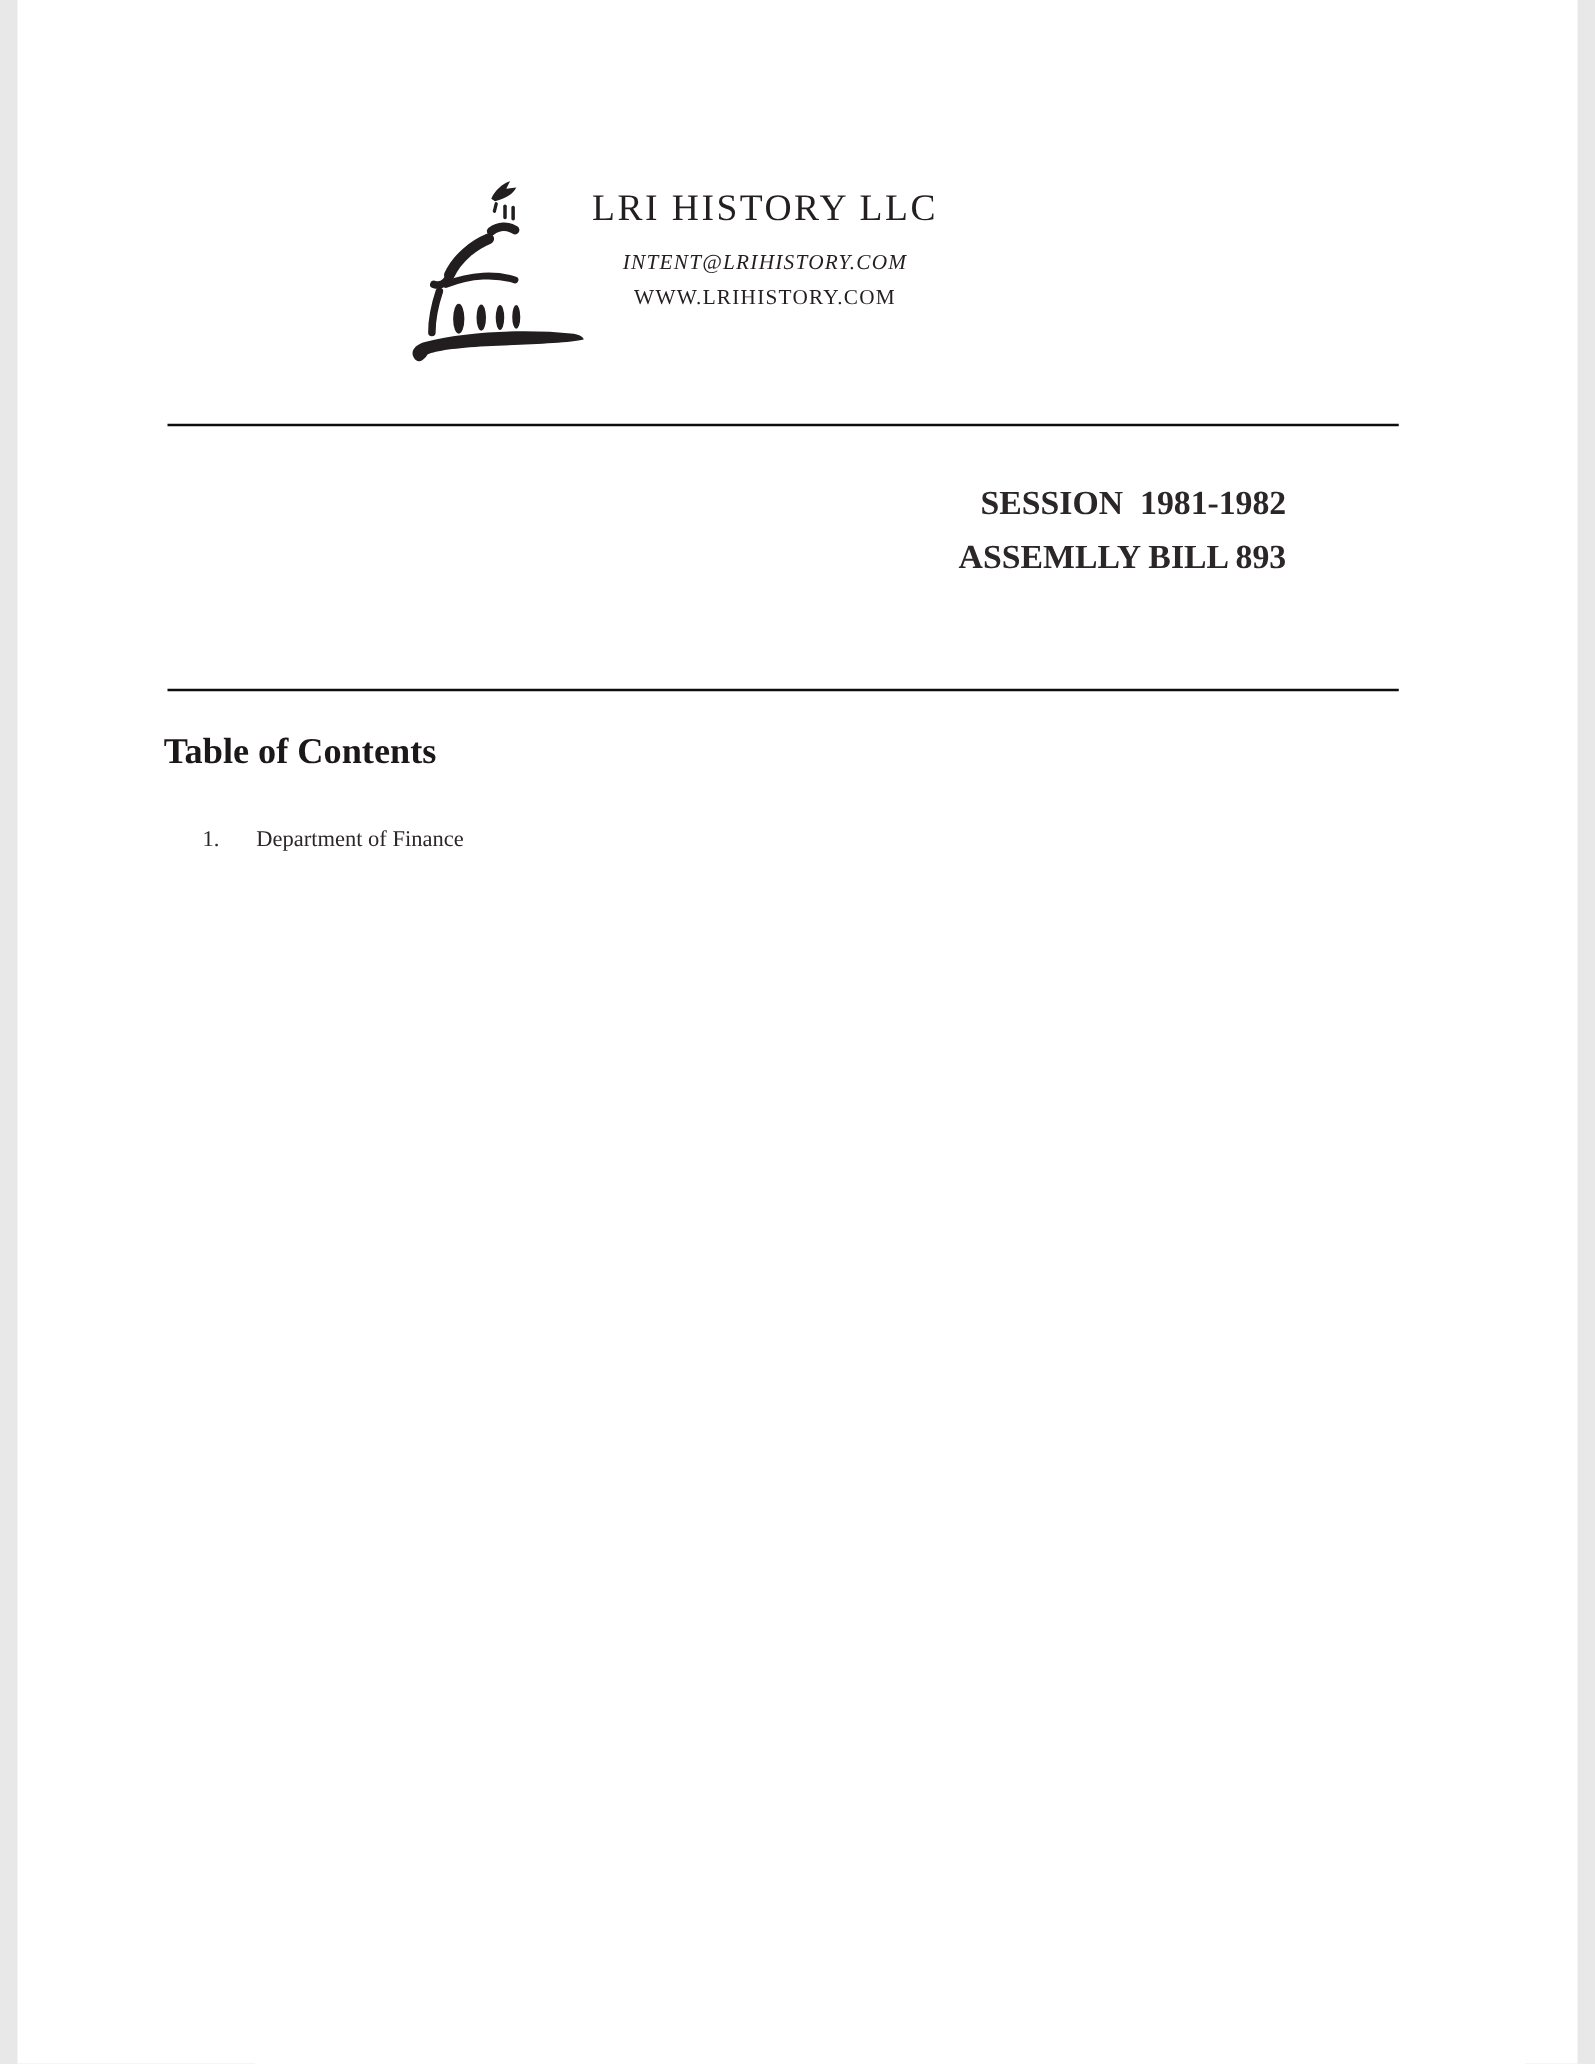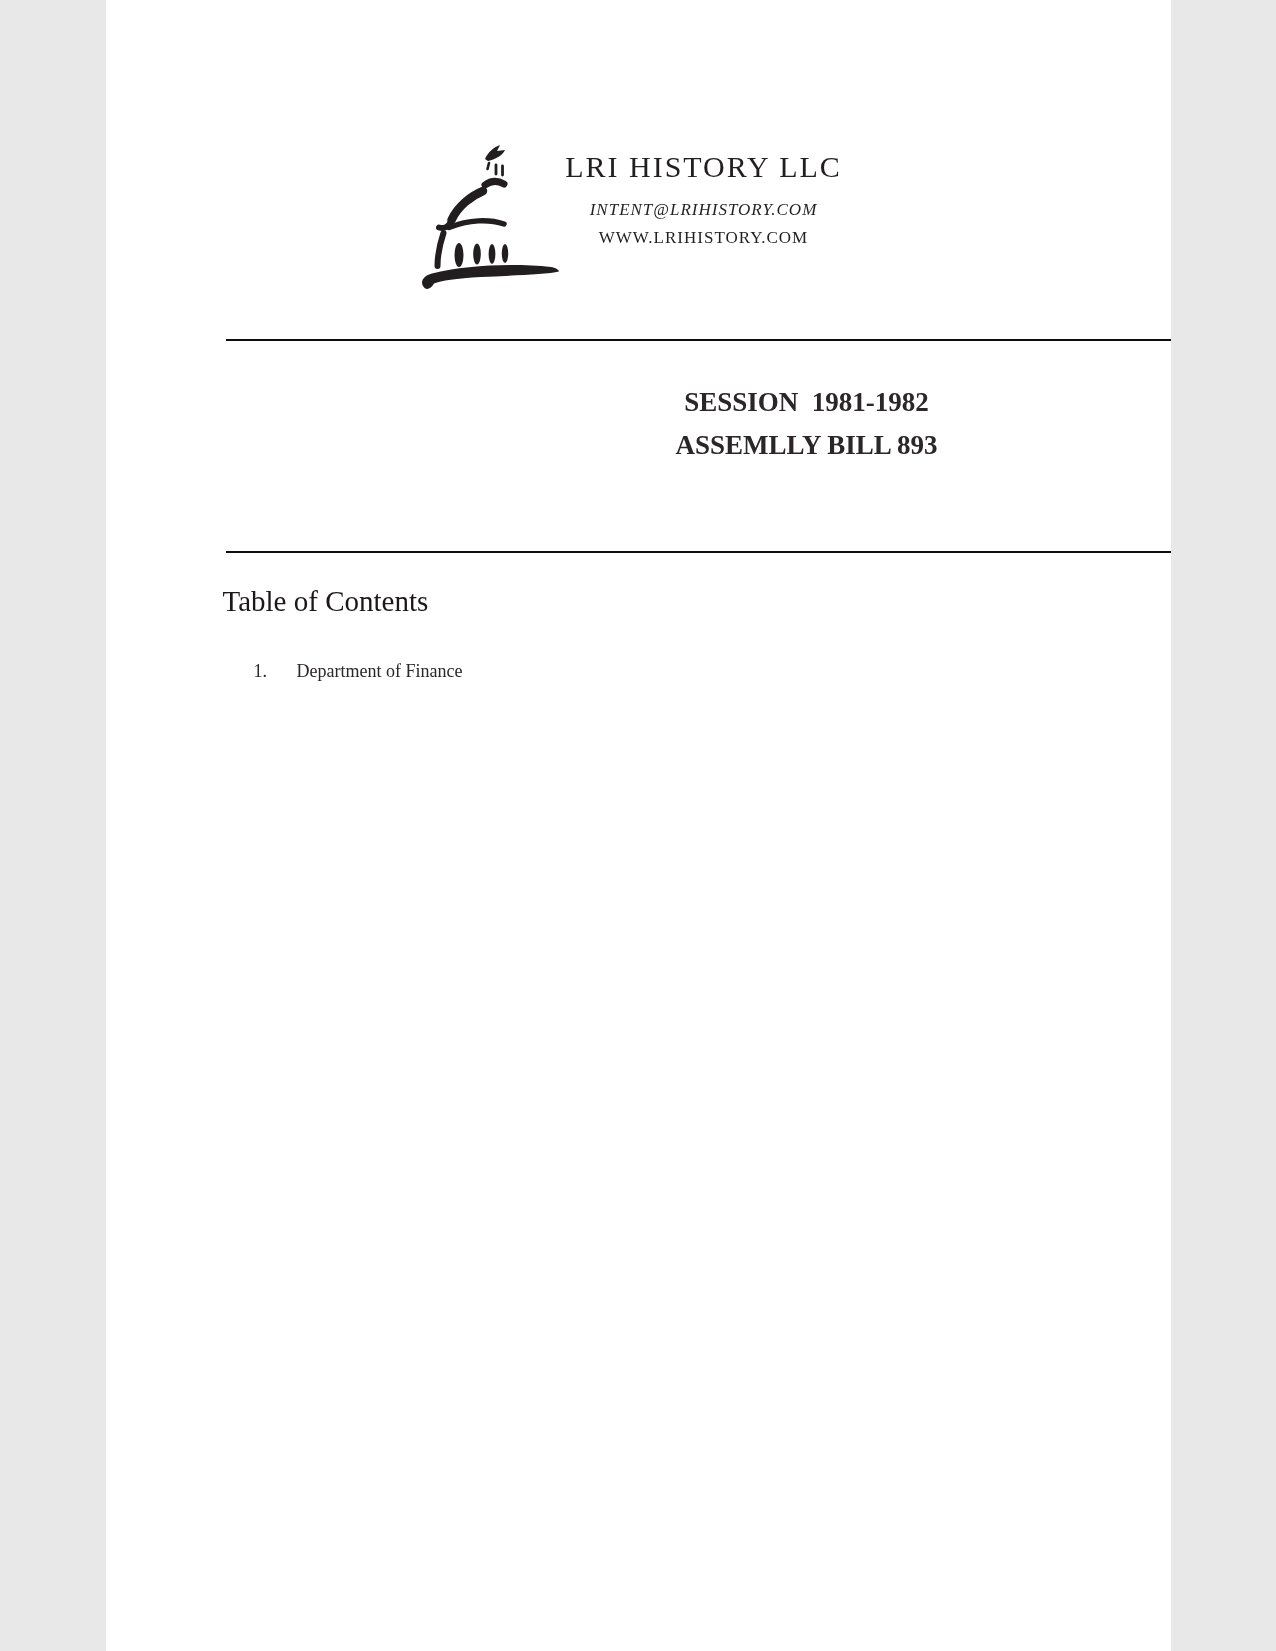--- a/index.html
+++ b/index.html
@@ -2,21 +2,21 @@
 <html><head>
 <meta charset="utf-8">
 <style>
   html, body {
     margin: 0;
     padding: 0;
     background: #e8e8e8;
   }
   .page {
     position: relative;
-    width: 1065px;
+    width: 1248px;
     height: 1651px;
     margin: 0 auto;
     background: #ffffff;
     font-family: "Liberation Serif", "DejaVu Serif", serif;
     color: #231f20;
     overflow: hidden;
   }
   
   .logo {
     position: absolute;
@@ -59,28 +59,28 @@
   .session-block {
     position: absolute;
     top: 381px;
     right: 233px;
     text-align: right;
     font-weight: bold;
     font-size: 27px;
     line-height: 43px;
     color: #2b2627;
   }
-  .session-block div { white-space: pre; text-align: center; }
+  .session-block div { white-space: pre; }
   
   .toc-heading {
     position: absolute;
     left: 117px;
     top: 584px;
     font-size: 29px;
-    font-weight: normal;
+    font-weight: bold;
     line-height: 34px;
     color: #1c1819;
     text-align: right;
   }
   .toc-item {
     position: absolute;
     left: 148px;
     top: 655px;
     font-size: 18px;
     line-height: 32px;

